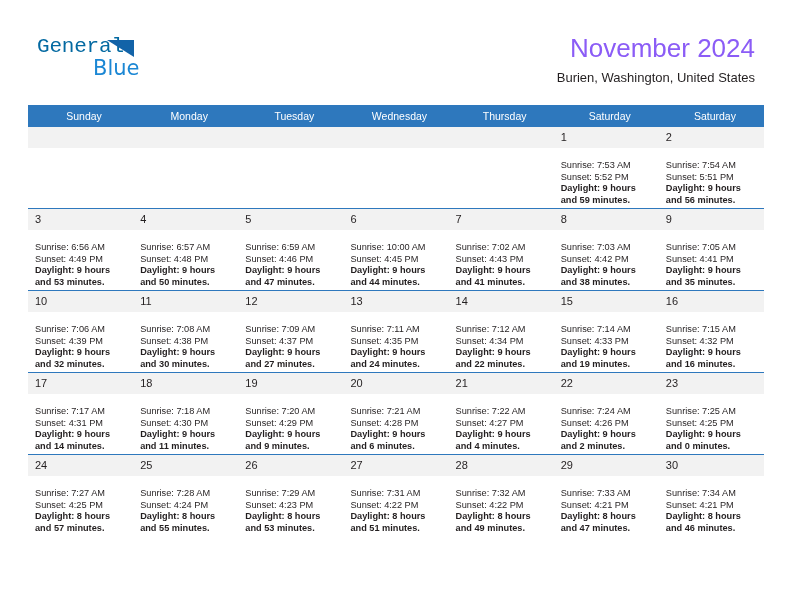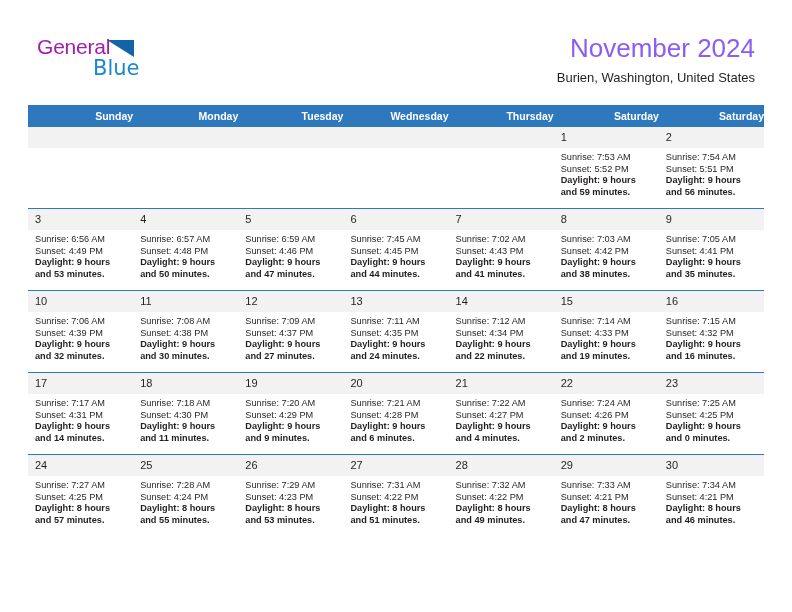--- a/index.html
+++ b/index.html
@@ -37,22 +37,22 @@
     top: 36px;
     width: 180px;
     height: 48px;
   }
   .brand-general {
     position: absolute;
     left: 0;
     top: 0;
     font-size: 21px;
     letter-spacing: -0.2px;
-    color: #a21caf;
-    font-family: Liberation Sans, sans-serif;
+    color: #0369a1;
+    font-family: Liberation Mono, monospace;
     line-height: 22px;
   }
   .brand-tri {
     position: absolute;
     left: 70px;
     top: 4px;
     width: 0;
     height: 0;
     border-top: 17px solid #1263a8;
     border-left: 27px solid transparent;
@@ -96,22 +96,22 @@
     top: 105px;
     width: 736px;
     border-collapse: collapse;
     table-layout: fixed;
   }
 
   .calendar th {
     background: #2e78bd;
     color: #ffffff;
     font-size: 10.5px;
-    font-weight: bold;
-    text-align: right;
+    font-weight: normal;
+    text-align: center;
     padding: 5px 0 5px 7px;
     height: 10px;
     border: none;
   }
 
   .calendar td {
     vertical-align: top;
     width: 105.14px;
     height: 81px;
     padding: 0;
@@ -130,20 +130,21 @@
     line-height: 14px;
     padding: 3px 0 4px 7px;
     min-height: 14px;
   }
 
   .dayinfo {
     padding: 4px 6px 0 7px;
     font-size: 9.2px;
     line-height: 11.6px;
     color: #231f20;
+    margin-top: 8px;
   }
   .dayinfo div {
     white-space: nowrap;
   }
   .dayinfo .wrap {
     white-space: normal;
     font-weight: bold;
   }
 </style>
 </head>
@@ -233,21 +234,21 @@
             <div class="daynum">5</div>
             <div class="dayinfo">
               <div>Sunrise: 6:59 AM</div>
               <div>Sunset: 4:46 PM</div>
               <div class="wrap">Daylight: 9 hours and 47 minutes.</div>
             </div>
           </td>
           <td>
             <div class="daynum">6</div>
             <div class="dayinfo">
-              <div>Sunrise: 7:45 AM</div>
+              <div>Sunrise: 10:00 AM</div>
               <div>Sunset: 4:45 PM</div>
               <div class="wrap">Daylight: 9 hours and 44 minutes.</div>
             </div>
           </td>
           <td>
             <div class="daynum">7</div>
             <div class="dayinfo">
               <div>Sunrise: 7:02 AM</div>
               <div>Sunset: 4:43 PM</div>
               <div class="wrap">Daylight: 9 hours and 41 minutes.</div>

